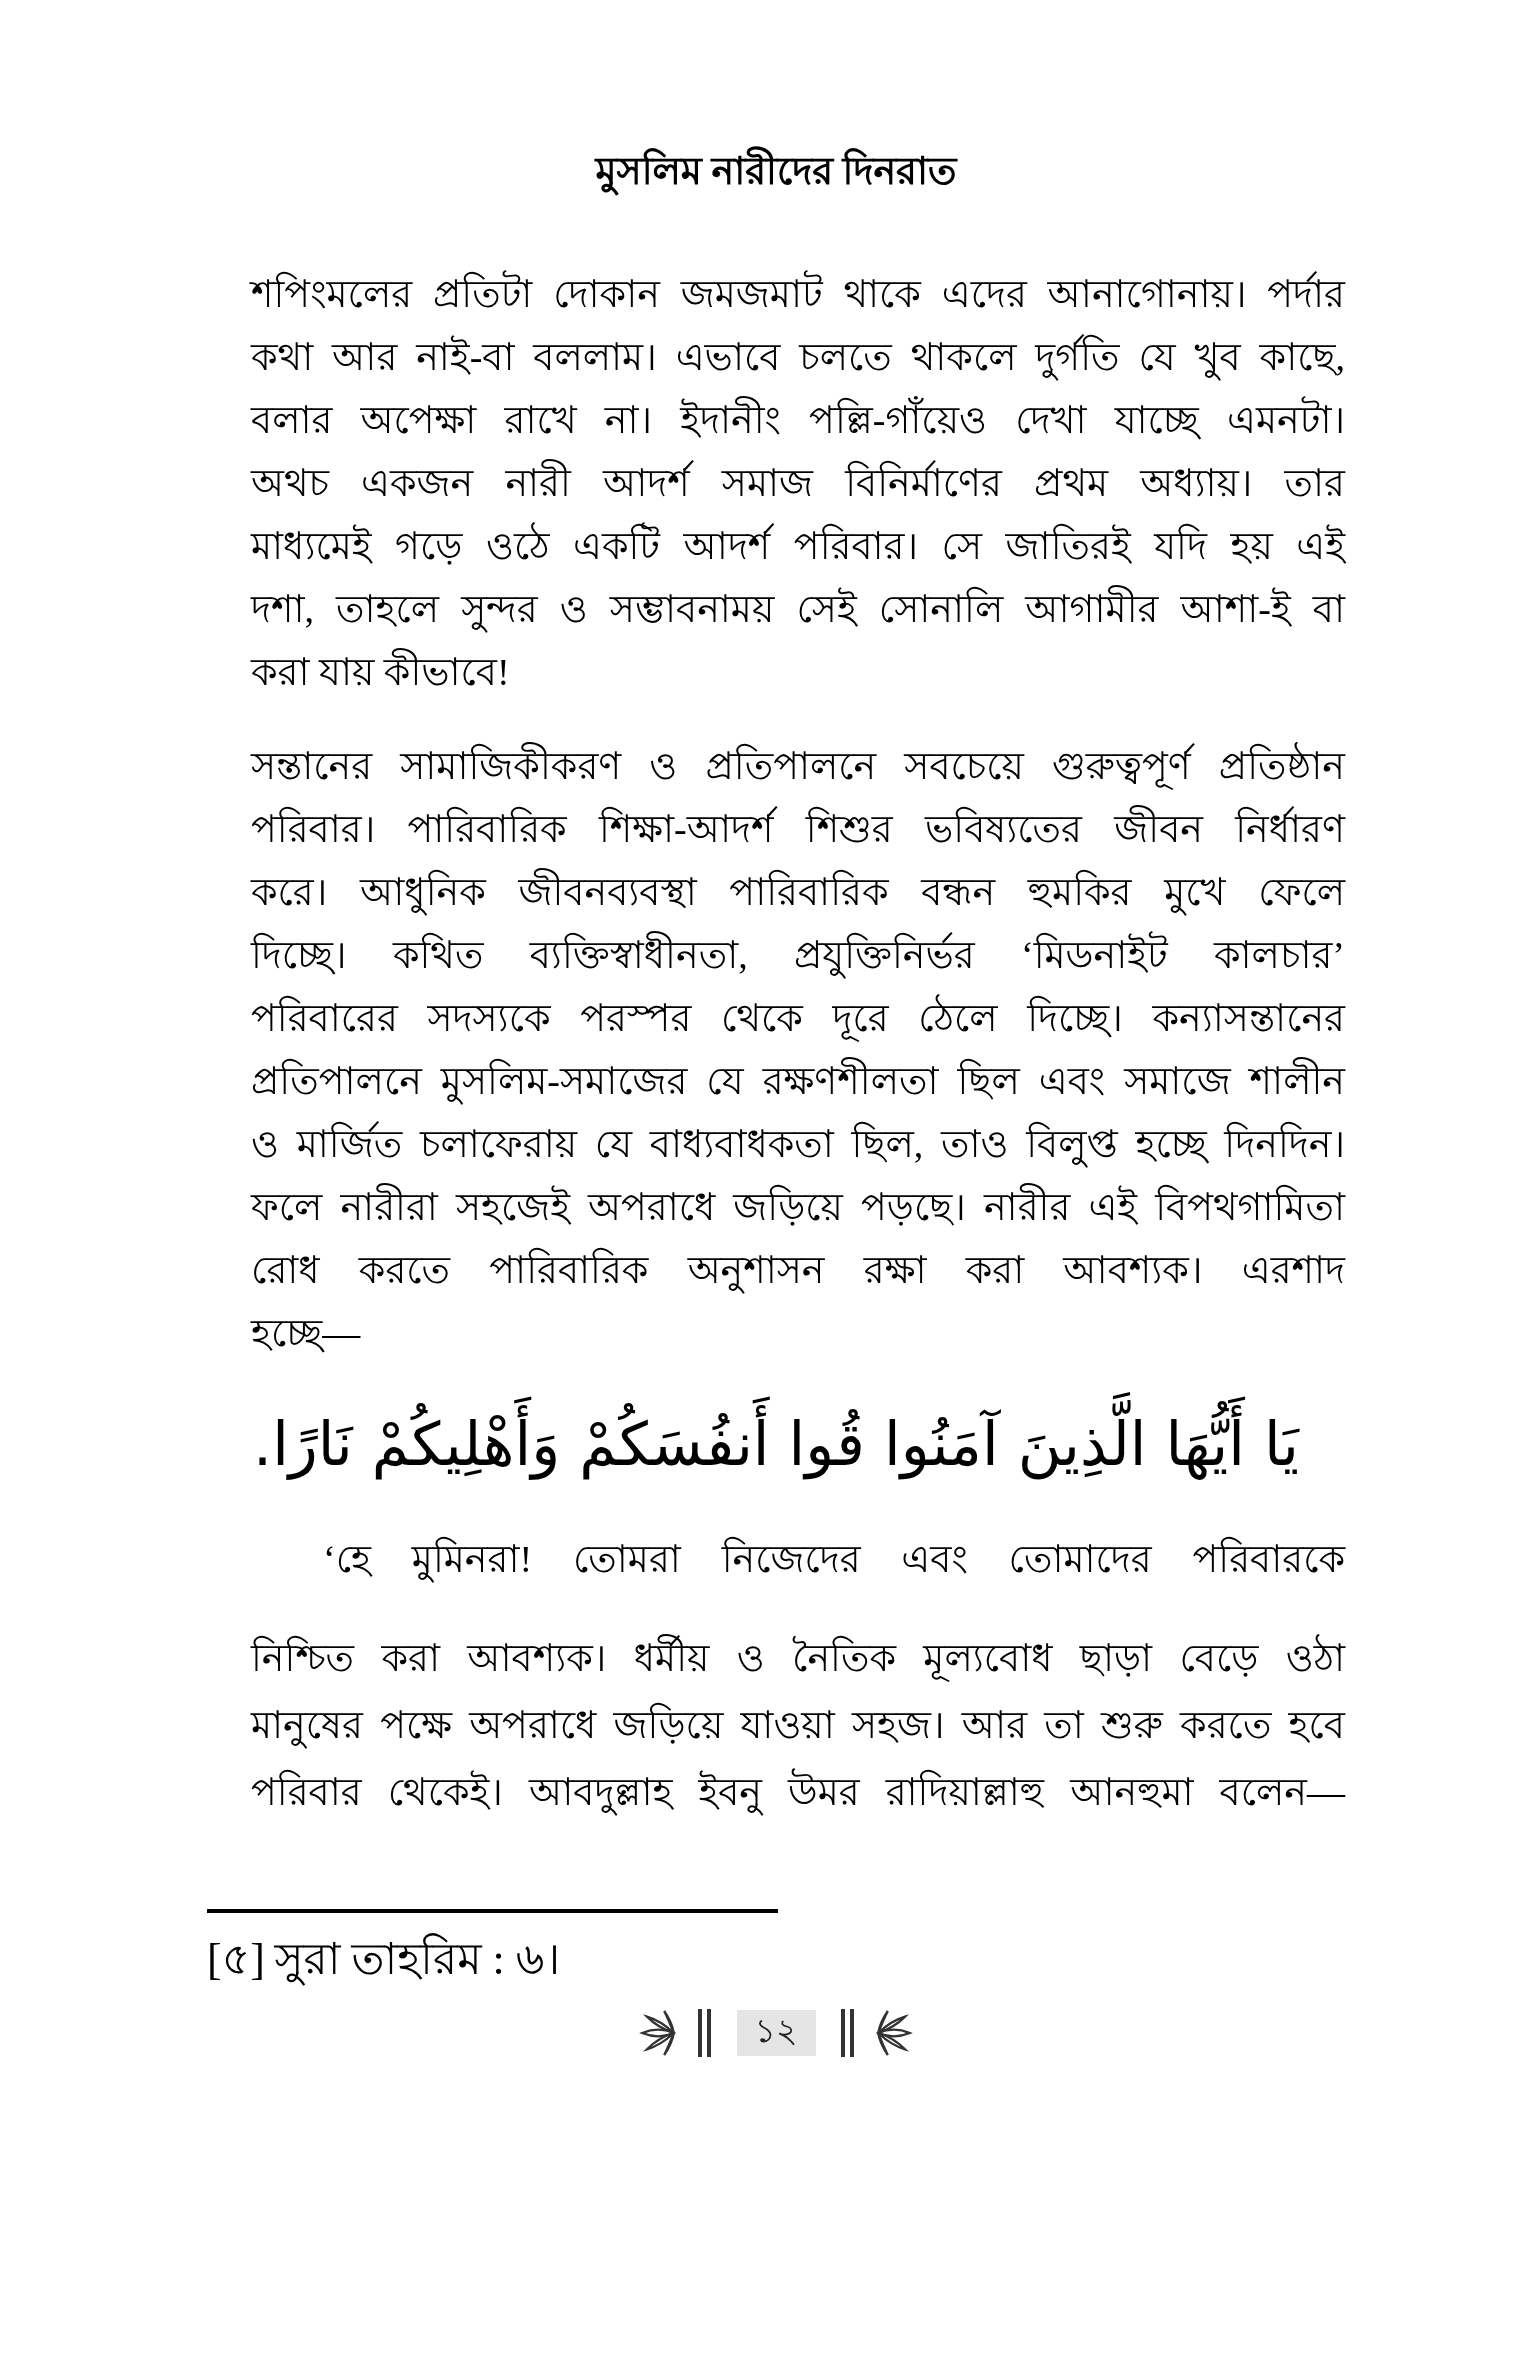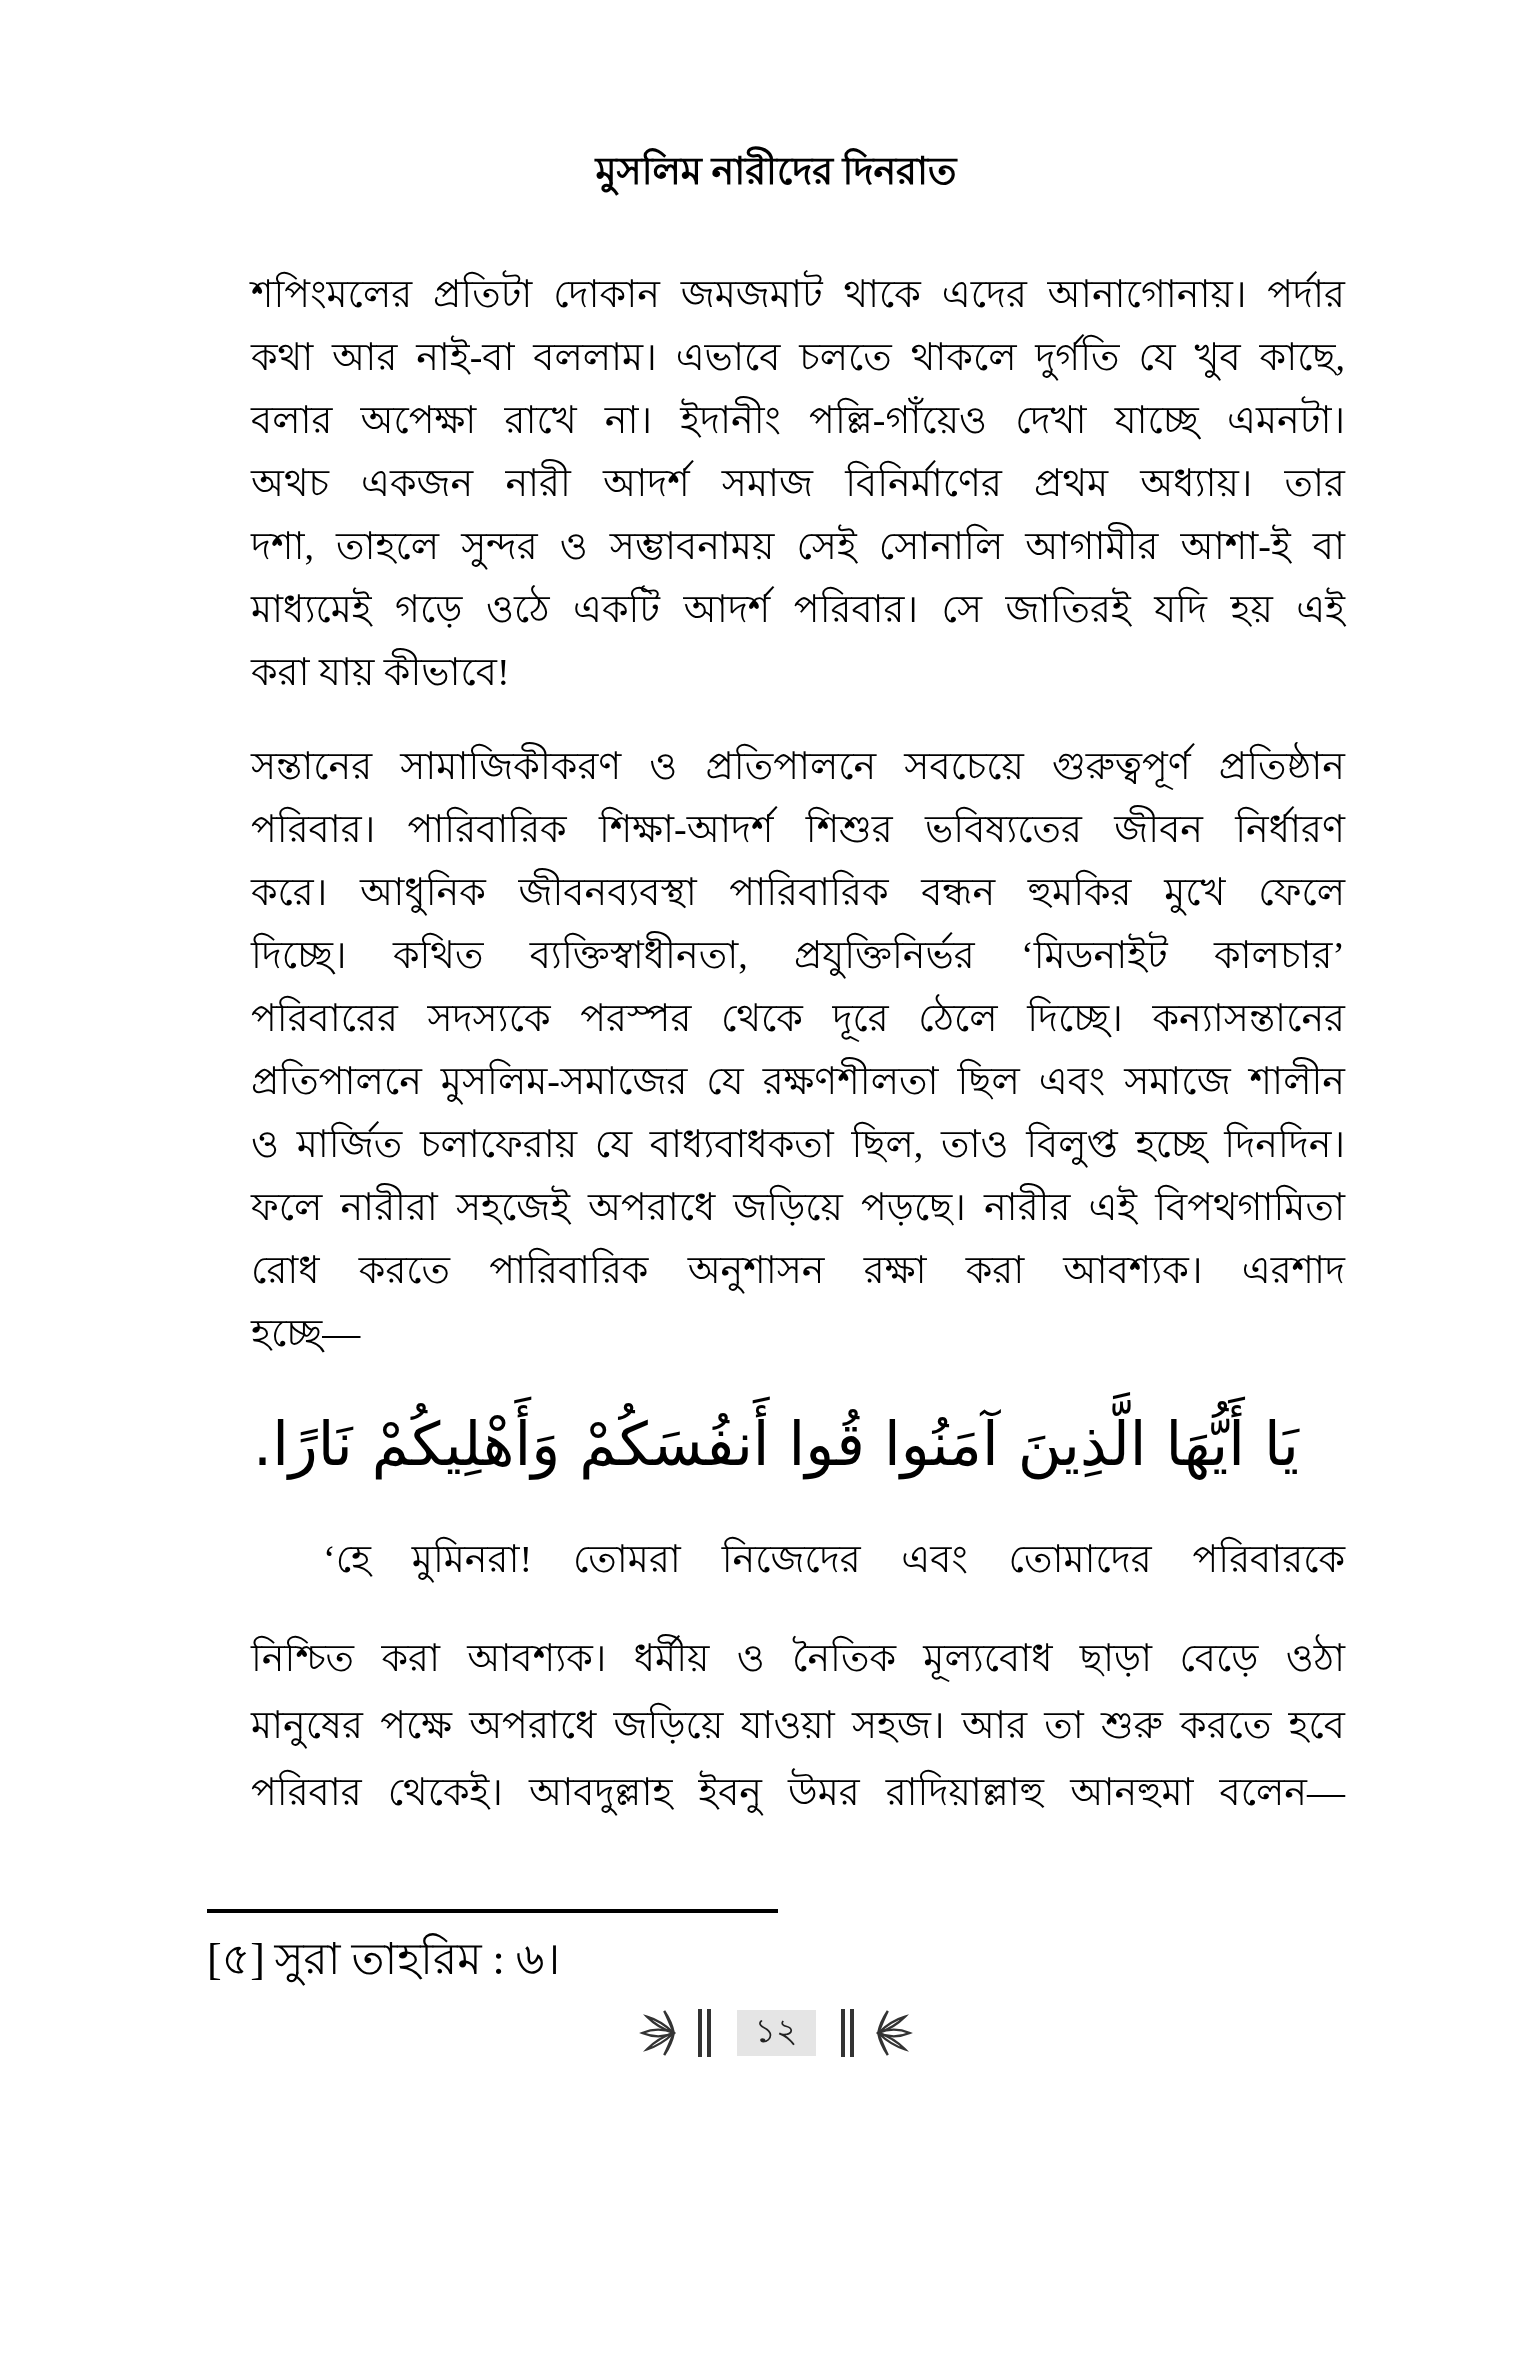--- a/index.html
+++ b/index.html
@@ -85,22 +85,22 @@
 
 <div class="page">
 
   <div class="running-header">মুসলিম নারীদের দিনরাত</div>
 
   <div class="para">
       <div class="line">শপিংমলের প্রতিটা দোকান জমজমাট থাকে এদের আনাগোনায়। পর্দার</div>
       <div class="line">কথা আর নাই-বা বললাম। এভাবে চলতে থাকলে দুর্গতি যে খুব কাছে,</div>
       <div class="line">বলার অপেক্ষা রাখে না। ইদানীং পল্লি-গাঁয়েও দেখা যাচ্ছে এমনটা।</div>
       <div class="line">অথচ একজন নারী আদর্শ সমাজ বিনির্মাণের প্রথম অধ্যায়। তার</div>
+      <div class="line">মাধ্যমেই গড়ে ওঠে একটি আদর্শ পরিবার। সে জাতিরই যদি হয় এই</div>
       <div class="line">দশা, তাহলে সুন্দর ও সম্ভাবনাময় সেই সোনালি আগামীর আশা-ই বা</div>
-      <div class="line">মাধ্যমেই গড়ে ওঠে একটি আদর্শ পরিবার। সে জাতিরই যদি হয় এই</div>
       <div class="line line-last">করা যায় কীভাবে!</div>
     </div>
 
   <div class="para">
       <div class="line">সন্তানের সামাজিকীকরণ ও প্রতিপালনে সবচেয়ে গুরুত্বপূর্ণ প্রতিষ্ঠান</div>
       <div class="line">পরিবার। পারিবারিক শিক্ষা-আদর্শ শিশুর ভবিষ্যতের জীবন নির্ধারণ</div>
       <div class="line">করে। আধুনিক জীবনব্যবস্থা পারিবারিক বন্ধন হুমকির মুখে ফেলে</div>
       <div class="line">দিচ্ছে। কথিত ব্যক্তিস্বাধীনতা, প্রযুক্তিনির্ভর ‘মিডনাইট কালচার’</div>
       <div class="line">পরিবারের সদস্যকে পরস্পর থেকে দূরে ঠেলে দিচ্ছে। কন্যাসন্তানের</div>
       <div class="line">প্রতিপালনে মুসলিম-সমাজের যে রক্ষণশীলতা ছিল এবং সমাজে শালীন</div>

